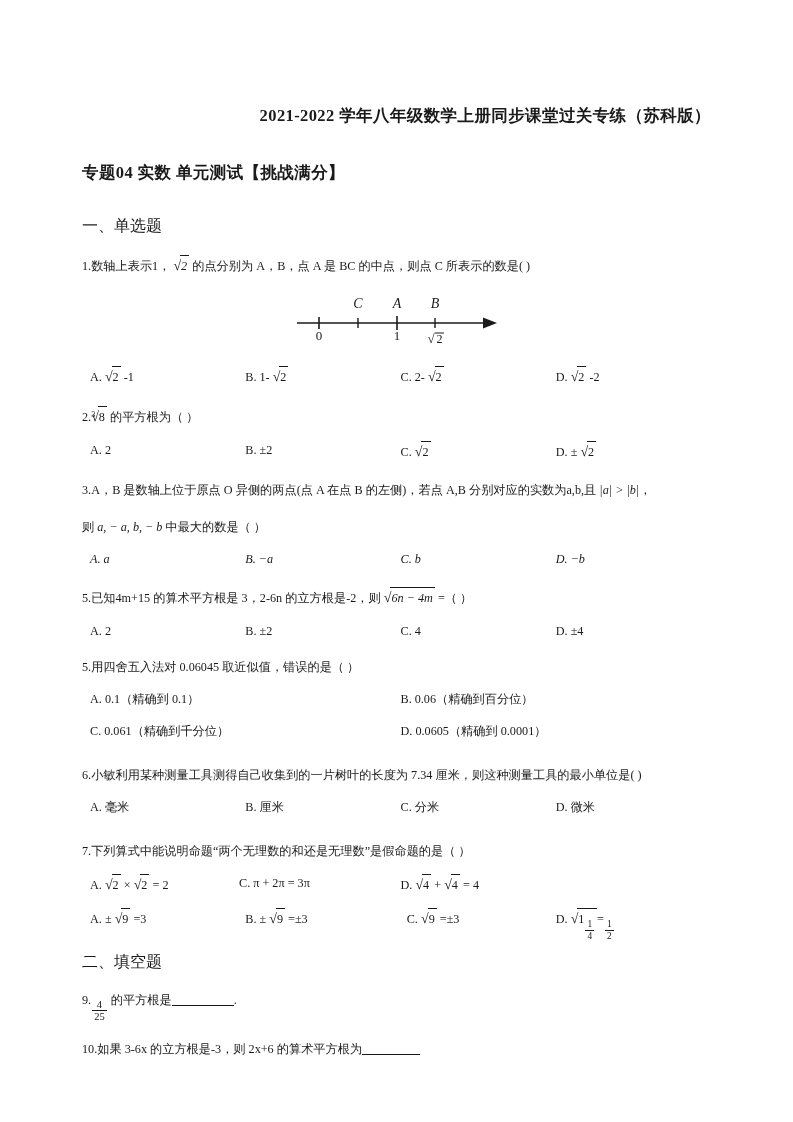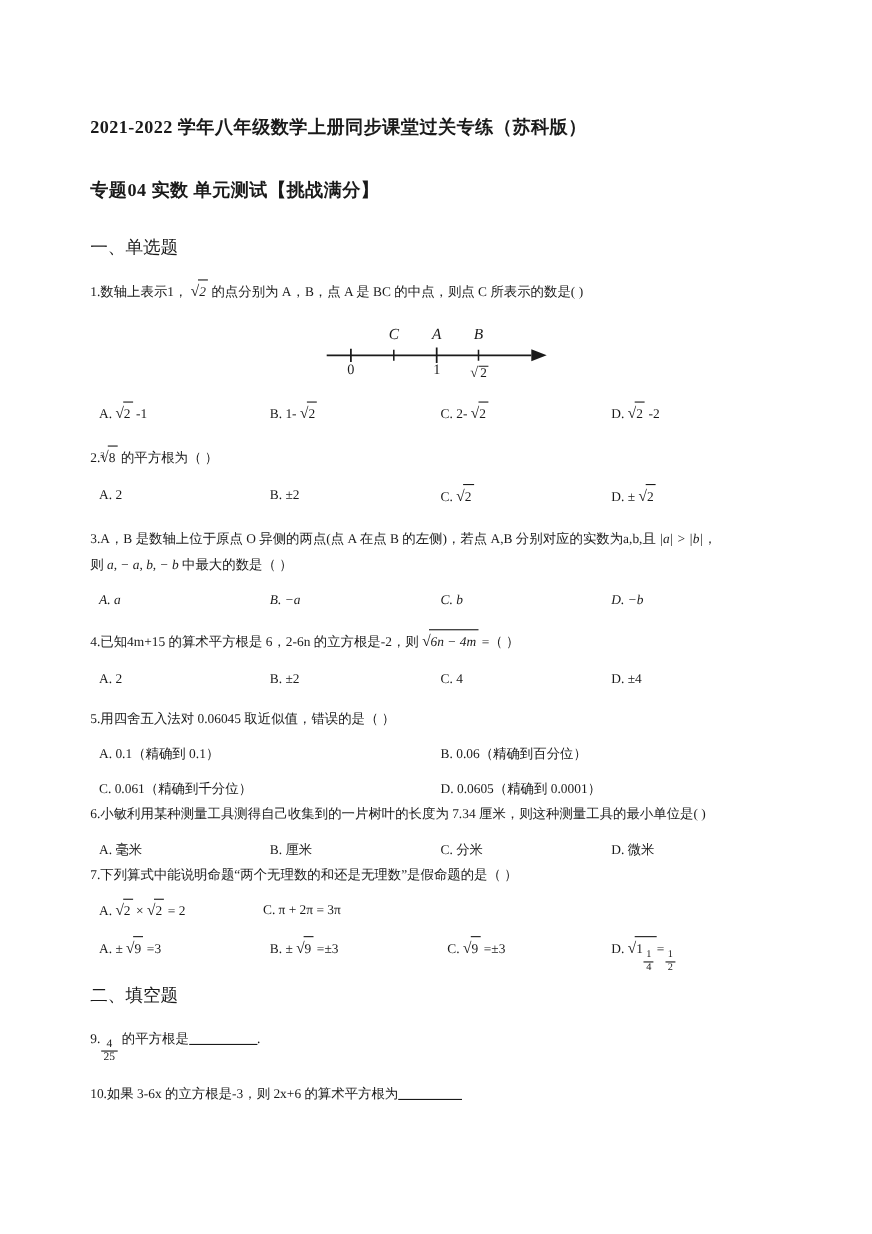--- a/index.html
+++ b/index.html
@@ -18,21 +18,21 @@
   .page {
     width: 793px;
     height: 1122px;
     box-sizing: border-box;
     padding: 0 82px;
     position: relative;
   }
 
   
   .doc-title {
-    text-align: left;
+    text-align: right;
     font-weight: bold;
     font-size: 16.5px;
     letter-spacing: 0.4px;
     margin-top: 104px;
     line-height: 1.4;
   }
   .doc-subtitle {
     text-align: left;
     font-weight: bold;
     font-size: 16.5px;
@@ -49,25 +49,25 @@
     line-height: 1.5;
   }
   .section-head.second { margin-top: 9px; }
 
   
   .q {
     font-size: 12.2px;
     line-height: 1.72;
     margin-top: 16px;
   }
-  .q.tight { margin-top: 2px; }
+  .q.tight { margin-top: 23px; }
   .q-cont {
     font-size: 12.2px;
     line-height: 1.72;
-    margin-top: 2px;
+    margin-top: 16px;
   }
 
   
   .opts {
     display: flex;
     font-size: 12.2px;
     margin-top: 13px;
     line-height: 1.7;
     padding-left: 8px;
   }
@@ -222,21 +222,21 @@
     <span>中最大的数是（    ）</span>
   </div>
   <div class="opts four tighter">
     <div class="opt mi">A. a</div>
     <div class="opt mi">B. −a</div>
     <div class="opt mi">C. b</div>
     <div class="opt mi">D. −b</div>
   </div>
 
   <div class="q">
-    <span>4.已知4m+15 的算术平方根是 6，2-6n 的立方根是-2，则</span>
+    <span>5.已知4m+15 的算术平方根是 3，2-6n 的立方根是-2，则</span>
     <span class="radical"><span class="sign">√</span><span class="rad-body mi">6n − 4m</span></span>
     <span>=（  ）</span>
   </div>
   <div class="opts four tighter">
     <div class="opt">A. 2</div>
     <div class="opt">B. ±2</div>
     <div class="opt">C. 4</div>
     <div class="opt">D. ±4</div>
   </div>
 
@@ -261,20 +261,27 @@
   <div class="q tight">7.下列算式中能说明命题“两个无理数的和还是无理数”是假命题的是（  ）</div>
   <div class="opts q7 tighter">
     <div class="opt">
       <span>A.</span>
       <span class="radical"><span class="sign">√</span><span class="rad-body">2</span></span>
       <span>×</span>
       <span class="radical"><span class="sign">√</span><span class="rad-body">2</span></span>
       <span>= 2</span>
     </div>
     <div class="opt">C. π + 2π = 3π</div>
+    <div class="opt">
+      <span>D.</span>
+      <span class="radical"><span class="sign">√</span><span class="rad-body">4</span></span>
+      <span>+</span>
+      <span class="radical"><span class="sign">√</span><span class="rad-body">4</span></span>
+      <span>= 4</span>
+    </div>
   </div>
 
   <div class="opts q8 tighter">
     <div class="opt">
       <span>A. ±</span>
       <span class="radical"><span class="sign">√</span><span class="rad-body">9</span></span>
       <span>=3</span>
     </div>
     <div class="opt">
       <span>B. ±</span>

